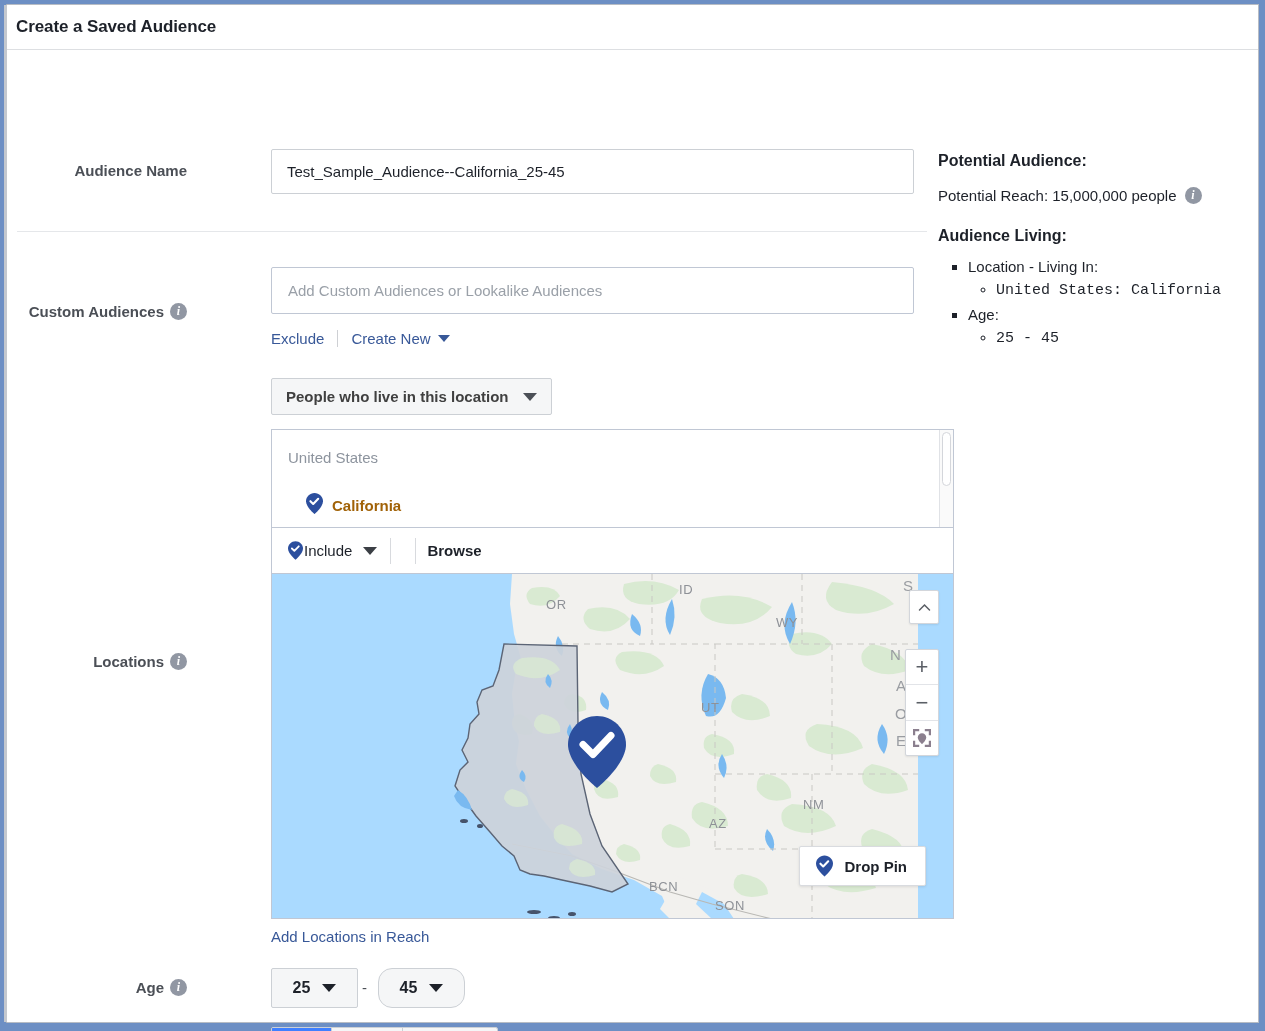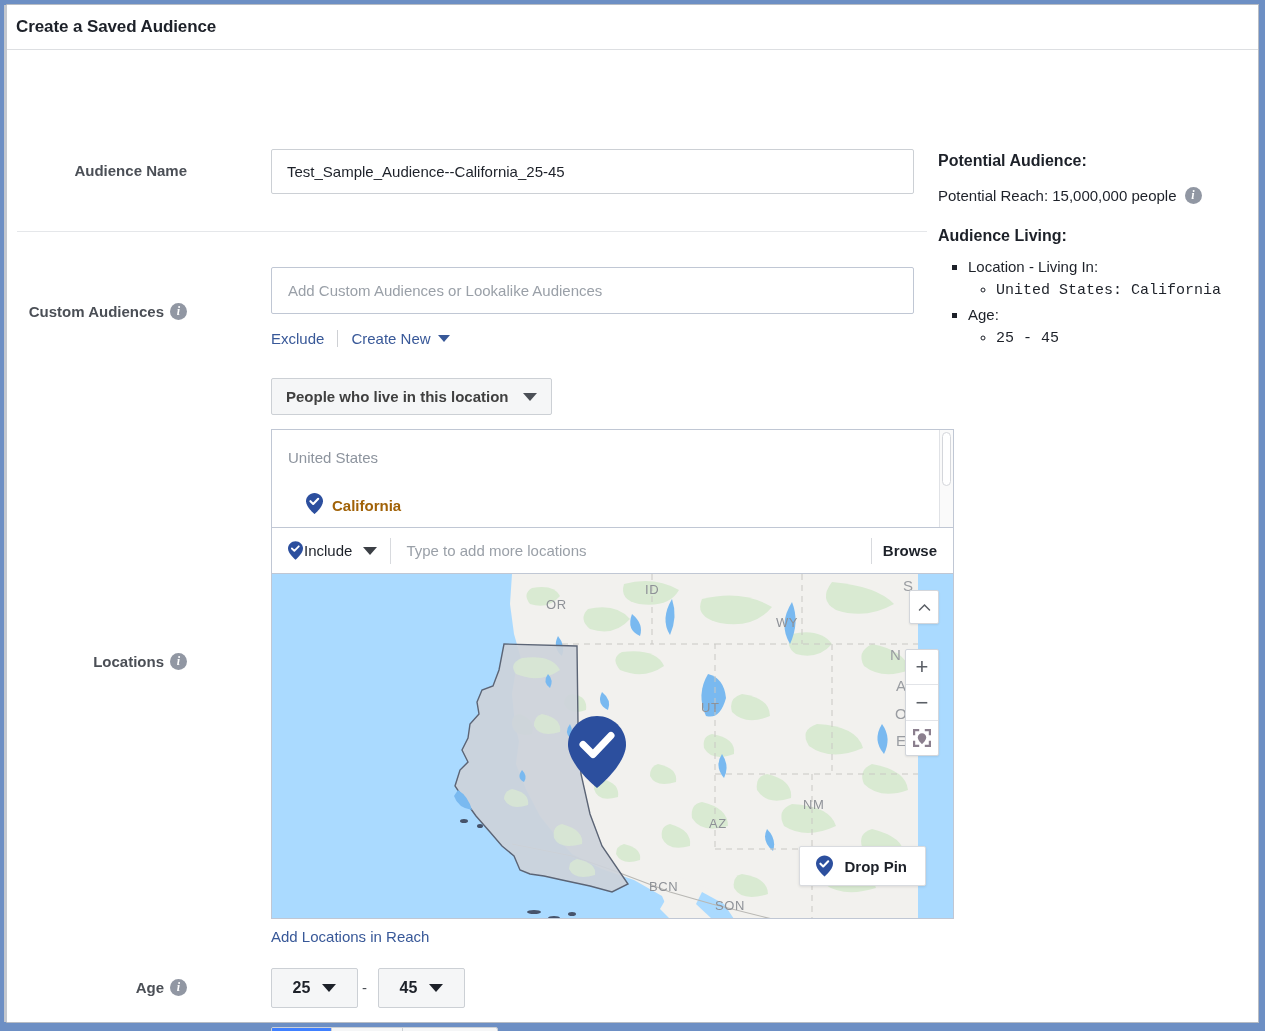--- a/index.html
+++ b/index.html
@@ -325,21 +325,21 @@
     font-weight: bold; font-size: 16px; color: #1d2129;
     cursor: pointer;
   }
   .age-select .caret-dark3 {
     width: 0; height: 0;
     border-left: 7px solid transparent;
     border-right: 7px solid transparent;
     border-top: 8px solid #1d2129;
   }
   #age-min-select { left: 264px; top: 918px; }
-  #age-max-select { left: 371px; top: 918px; }
+  #age-max-select { left: 371px; top: 918px; border-radius: 14px; }
   #age-dash {
     position: absolute; left: 355px; top: 929px;
     color: #4b4f56; font-size: 15px;
   }
   #gender-toggle {
     position: absolute; left: 264px; top: 977px;
     display: flex;
     height: 40px;
     border-radius: 2px;
     overflow: hidden;
@@ -459,21 +459,20 @@
         <div id="include-row">
           <div id="include-select">
             <svg width="15" height="19" viewBox="0 0 17 21">
               <path d="M8.5 0C3.8 0 0 3.7 0 8.3c0 5.9 8.5 12.7 8.5 12.7S17 14.2 17 8.3C17 3.7 13.2 0 8.5 0z" fill="#2c4f9e"></path>
               <path d="M4.4 8.2l2.8 2.7 5-5.1" stroke="#ffffff" stroke-width="2.1" fill="none" stroke-linecap="round" stroke-linejoin="round"></path>
             </svg>
             <span>Include</span>
             <span class="caret-dark2"></span>
           </div>
           <div id="include-divider"></div>
-          <input id="location-search-input" type="text" placeholder="Type to add more locations" style="">
           <div id="browse-divider"></div>
           <div id="browse-button">Browse</div>
         </div>
 
         <div id="map-container">
           <svg id="map-svg" width="646" height="345" viewBox="0 0 646 345">
 
             <rect x="0" y="0" width="646" height="345" fill="#aadaff"></rect>
 
             <path d="M318,0 L646,0 L646,345 L400,345
@@ -570,21 +569,21 @@
               <ellipse cx="300" cy="340" rx="4" ry="2"></ellipse>
               <ellipse cx="316" cy="348" rx="5" ry="2"></ellipse>
               <ellipse cx="192" cy="247" rx="4" ry="2"></ellipse>
               <ellipse cx="208" cy="252" rx="3" ry="2"></ellipse>
             </g>
 
             <path d="M186,216 q10,6 14,20 q-14,-2 -18,-14 z" fill="#79b9f0"></path>
           </svg>
 
           <div class="map-label" style="left:274px;top:23px;">OR</div>
-          <div class="map-label" style="left:373px;top:8px;">ID</div>
+          <div class="map-label" style="left:407px;top:8px;">ID</div>
           <div class="map-label" style="left:504px;top:41px;">WY</div>
           <div class="map-label" style="left:429px;top:126px;">UT</div>
           <div class="map-label" style="left:437px;top:242px;">AZ</div>
           <div class="map-label" style="left:531px;top:223px;">NM</div>
           <div class="map-label" style="left:377px;top:305px;">BCN</div>
           <div class="map-label" style="left:443px;top:324px;">SON</div>
           <div class="map-label clip" style="left:631px;top:3px;">S</div>
           <div class="map-label clip" style="left:618px;top:72px;">N&nbsp;I</div>
           <div class="map-label clip" style="left:624px;top:103px;">A</div>
           <div class="map-label clip" style="left:623px;top:131px;">O</div>

